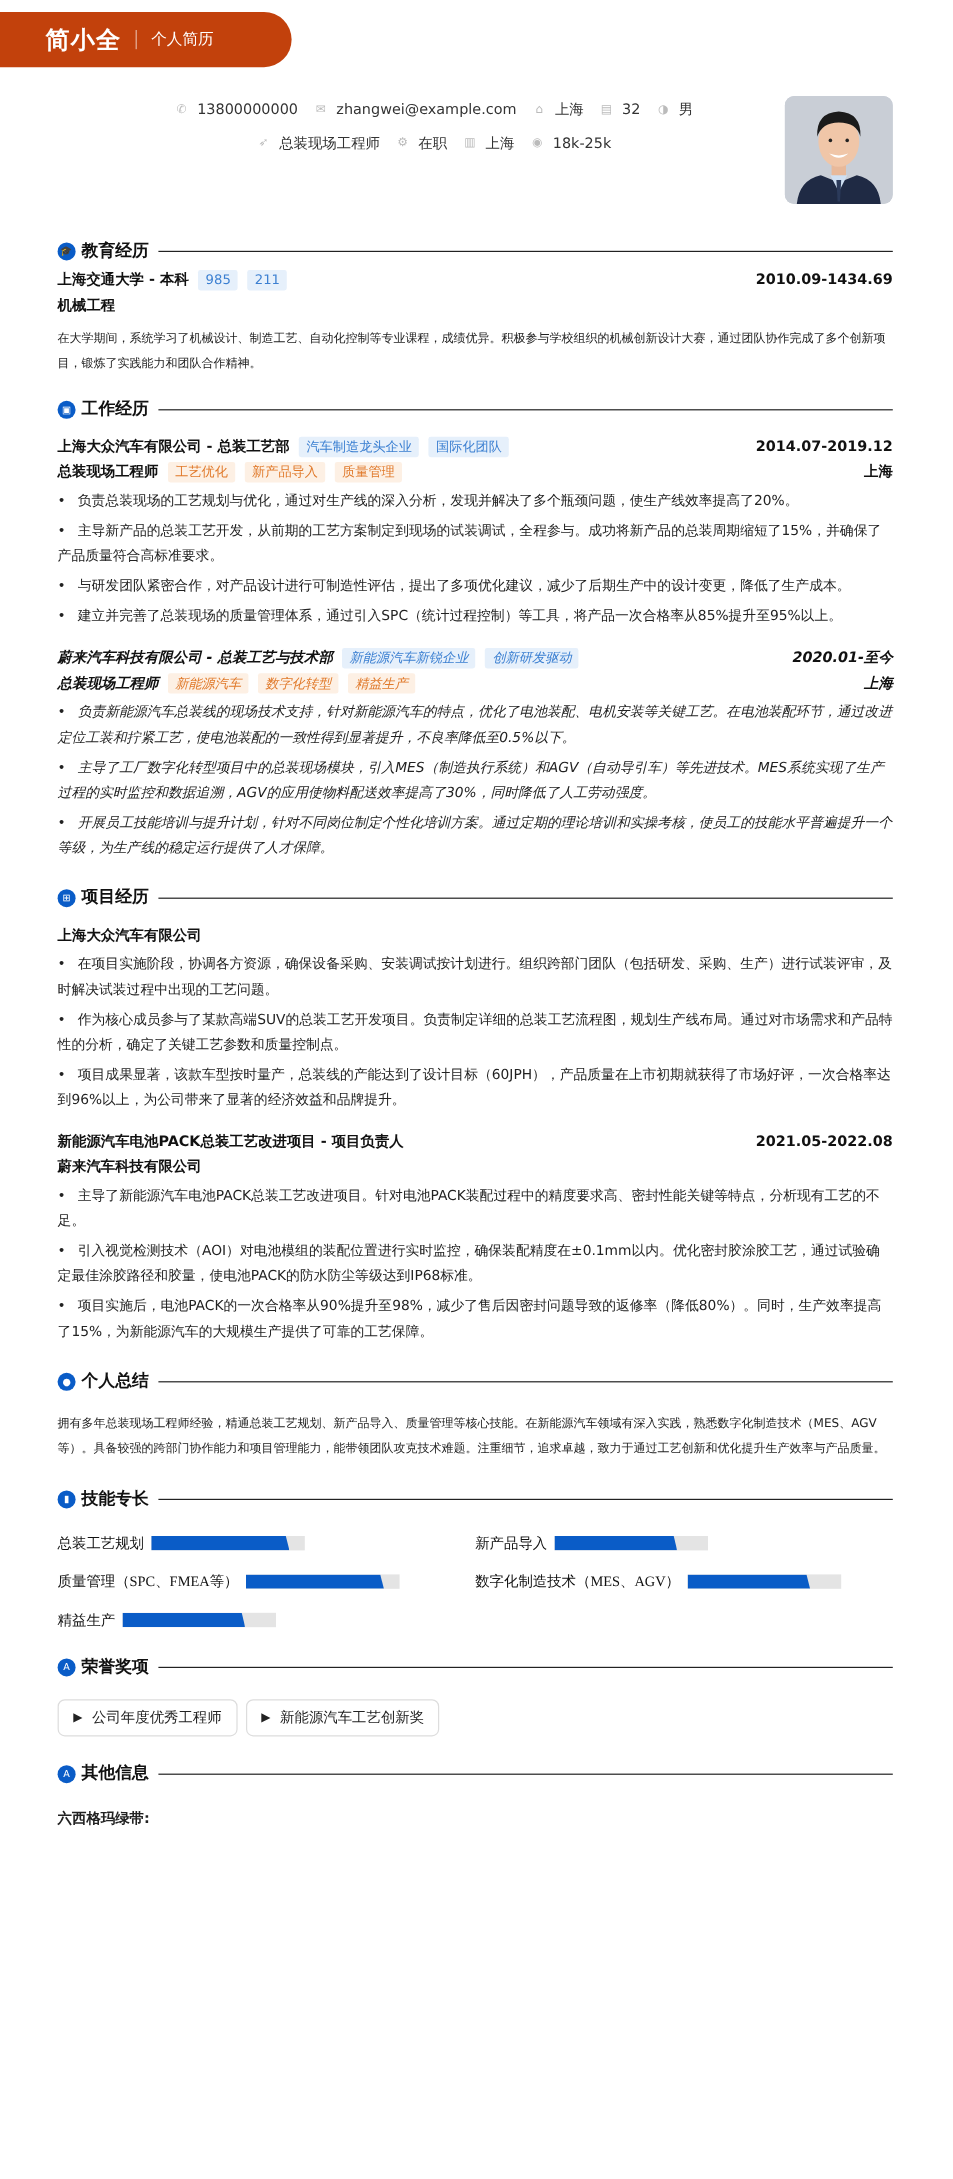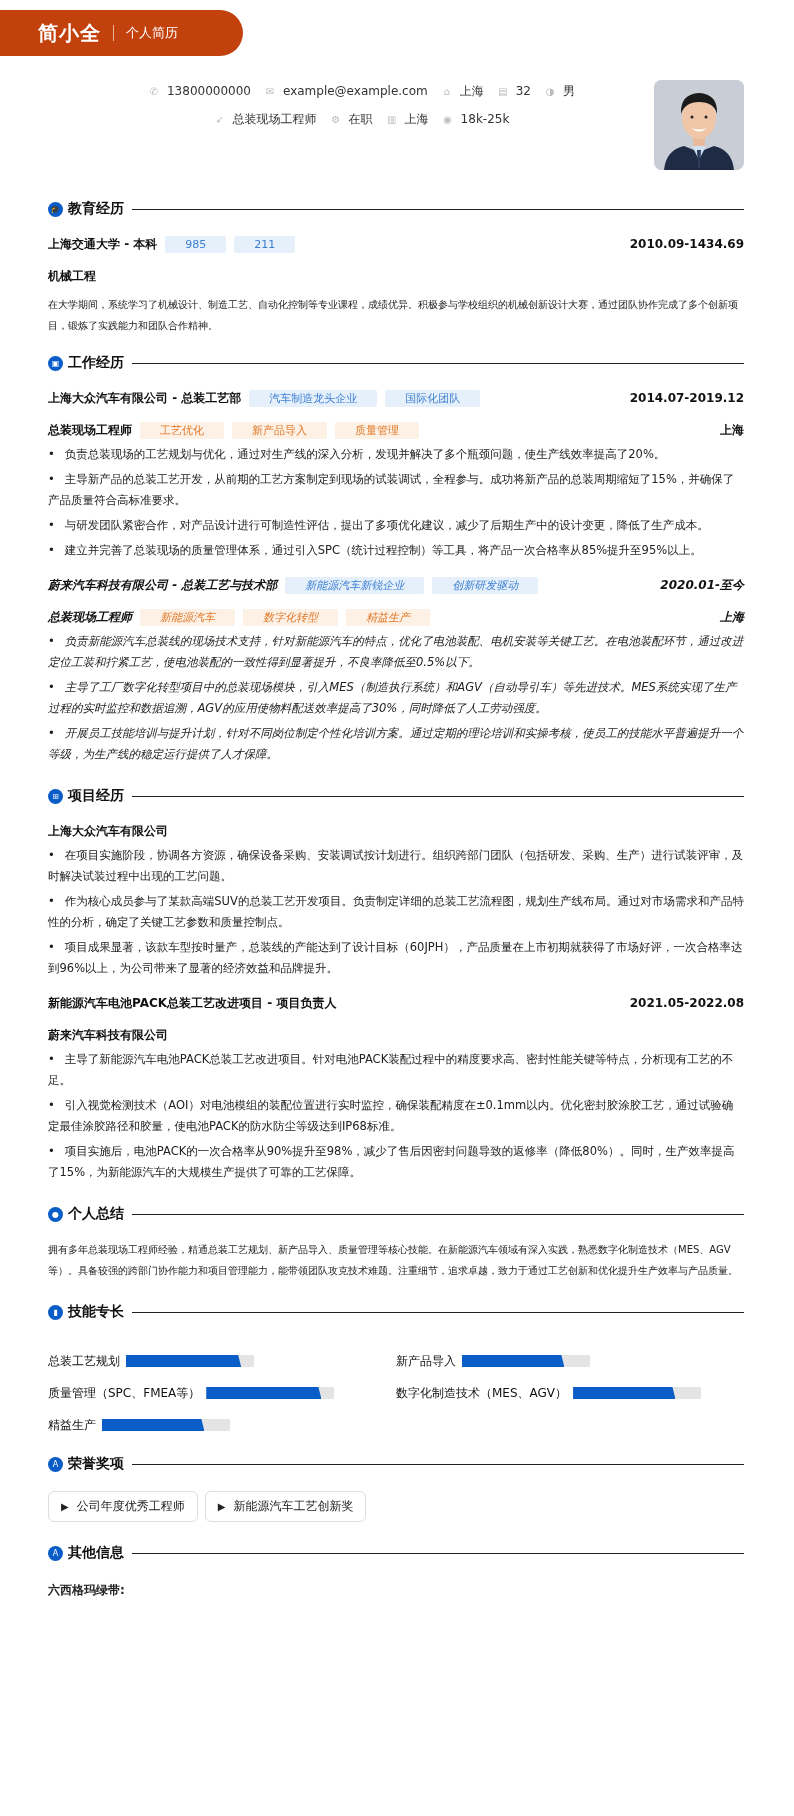--- a/index.html
+++ b/index.html
@@ -49,39 +49,39 @@
   .sec-head:first-child { margin-top: 0; }
   .sec-icon {
     width: 15px; height: 15px; border-radius: 50%;
     background: #0a5cc7; color: #fff;
     font-size: 8px; display: flex; align-items: center; justify-content: center;
     margin-right: 5px; flex: none;
   }
   .sec-title { font-size: 14px; font-weight: bold; color: #111; margin-right: 8px; white-space: nowrap; }
   .sec-line { flex: 1; height: 1px; background: #222; }
 
-  .row-line { display: flex; justify-content: space-between; align-items: center; height: 20px; margin-top: 12px; }
+  .row-line { display: flex; justify-content: space-between; align-items: center; height: 20px; margin-top: 1px; }
   .row-left { display: flex; align-items: center; }
   .strong { font-weight: bold; font-size: 12px; color: #111; }
   .date { font-weight: bold; font-size: 12px; color: #111; }
   .tag {
-    display: inline-block; font-size: 11px; padding: 1px 20px; margin-left: 8px;
+    display: inline-block; font-size: 11px; padding: 1px 6px; margin-left: 8px;
     border-radius: 2px; line-height: 15px;
   }
   .tag.blue { background: #e6f0fb; color: #3b7fd1; }
   .tag.orange { background: #fdf0e4; color: #e0792a; }
 
   .para { font-size: 10px; line-height: 21px; color: #222; margin-top: 8px; }
   ul.bul { list-style: none; margin-top: 4px; }
   ul.bul li { font-size: 11.5px; line-height: 21px; color: #222; margin-top: 4px; }
   ul.bul li::before { content: "•"; margin-right: 10px; }
 
   .block { margin-top: 8px; }
 
-  .skills { display: grid; grid-template-columns: 348px 348px; row-gap: 16px; margin-top: 28px; }
+  .skills { display: grid; grid-template-columns: 348px 348px; row-gap: 16px; margin-top: 16px; font-family: Liberation Serif, serif; }
   .skill { display: flex; align-items: center; height: 16px; }
   .skill-name { font-size: 12px; color: #111; margin-right: 6px; white-space: nowrap; }
   .skill-bar { width: 128px; height: 12px; background: #e4e4e4; position: relative; overflow: hidden; }
   .skill-fill { position: absolute; left: 0; top: 0; bottom: 0; background: #0a5cc7;
     clip-path: polygon(0 0, calc(100% - 3px) 0, 100% 100%, 0 100%); }
 
   .awards { display: flex; margin-top: 14px; }
   .award {
     border: 1px solid #ddd; border-radius: 6px; padding: 0 12px; height: 31px;
     display: flex; align-items: center; font-size: 12px; color: #222; margin-right: 7px;
@@ -102,21 +102,21 @@
 </div>
 
 <div class="contact">
   <div class="contact-row r1" id="contact-row1">
       <span class="ci">
         <span class="ic">✆</span>
         <span>13800000000</span>
       </span>
       <span class="ci">
         <span class="ic">✉</span>
-        <span>example@example.com</span>
+        <span>zhangwei@example.com</span>
       </span>
       <span class="ci">
         <span class="ic">⌂</span>
         <span>上海</span>
       </span>
       <span class="ci">
         <span class="ic">▤</span>
         <span>32</span>
       </span>
       <span class="ci">

